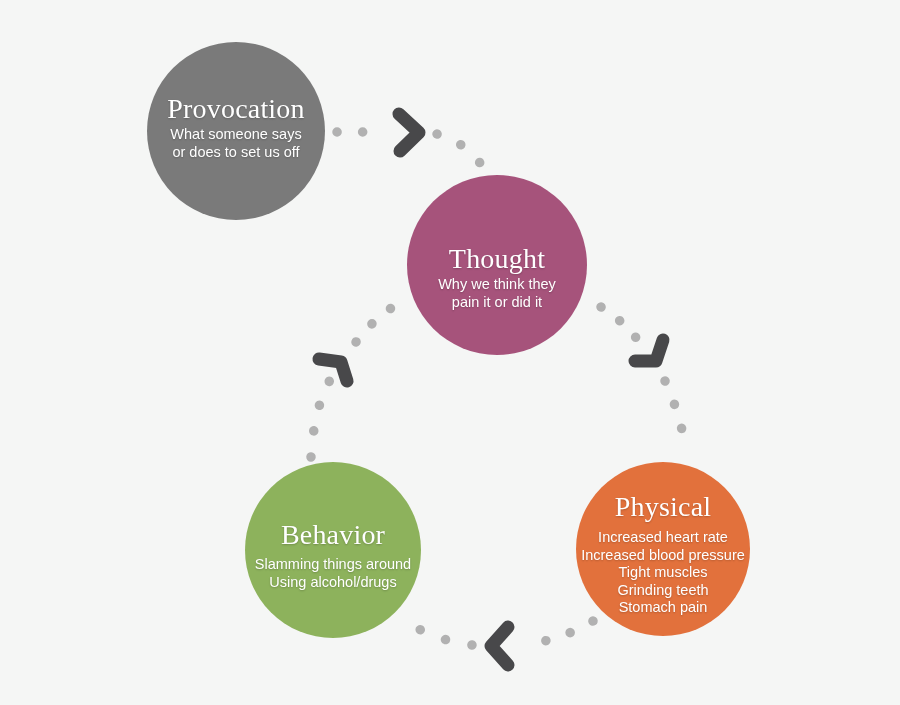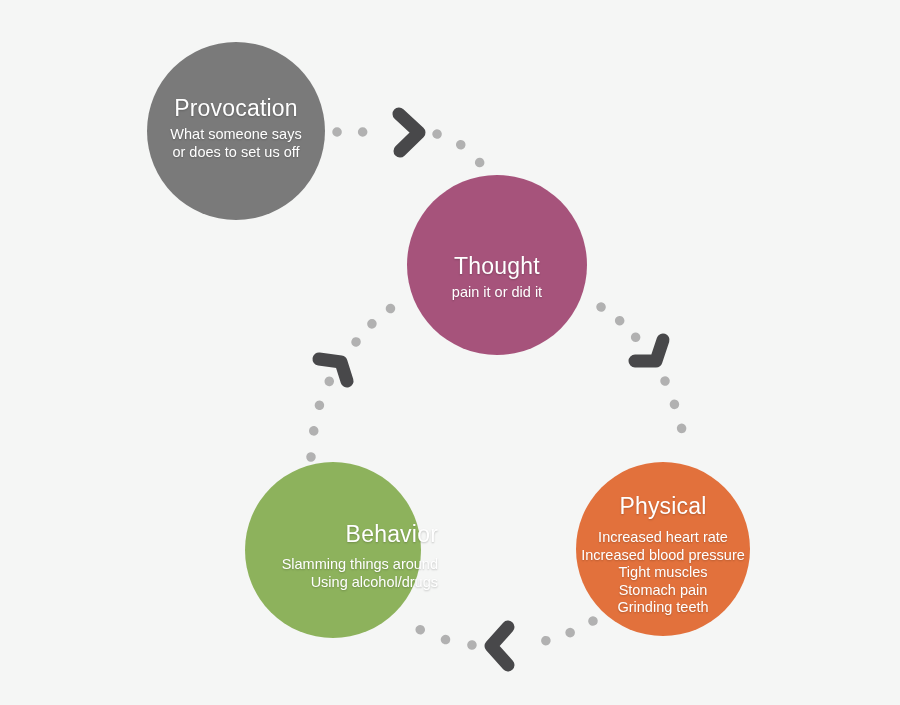--- a/index.html
+++ b/index.html
@@ -22,35 +22,36 @@
   .node-text {
     position: absolute;
     transform: translate(-50%, -50%);
     text-align: center;
     color: #ffffff;
     text-shadow: 0 1px 2px rgba(0,0,0,0.22);
     pointer-events: none;
     width: 210px;
   }
   .node-title {
-    font-size: 23px;
+    font-size: 28px;
     line-height: 25px;
     font-weight: 400;
     letter-spacing: 0.2px;
+    font-family: Liberation Serif, serif;
   }
   .node-details {
     margin-top: 5px;
     font-size: 14.5px;
     line-height: 17.5px;
     font-weight: 400;
   }
   .node-text.provocation { left: 236px; top: 128px; }
   .node-text.thought     { left: 497px; top: 278px; }
   .node-text.physical    { left: 663px; top: 555px; width: 200px; }
-  .node-text.behavior    { left: 333px; top: 556px; text-align: right; }
+  .node-text.behavior    { left: 333px; top: 556px; }
   .node-text.behavior .node-details { margin-top: 9px; }
   .node-text.physical .node-details { margin-top: 10px; }
 </style>
 </head>
 <body>
 
 <div class="stage">
 
   <svg width="900" height="705" viewBox="0 0 900 705">
 
@@ -84,34 +85,35 @@
     <div class="node-title">Provocation</div>
     <div class="node-details">
       <div>What someone says</div>
       <div>or does to set us off</div>
     </div>
   </div>
 
   <div class="node-text thought">
     <div class="node-title">Thought</div>
     <div class="node-details">
+      <div>Why we think they</div>
       <div>pain it or did it</div>
     </div>
   </div>
 
   <div class="node-text physical">
     <div class="node-title">
       <div>Physical</div>
     </div>
     <div class="node-details">
       <div>Increased heart rate</div>
       <div>Increased blood pressure</div>
       <div>Tight muscles</div>
+      <div>Grinding teeth</div>
       <div>Stomach pain</div>
-      <div>Grinding teeth</div>
     </div>
   </div>
 
   <div class="node-text behavior">
     <div class="node-title">Behavior</div>
     <div class="node-details">
       <div>Slamming things around</div>
       <div>Using alcohol/drugs</div>
     </div>
   </div>

